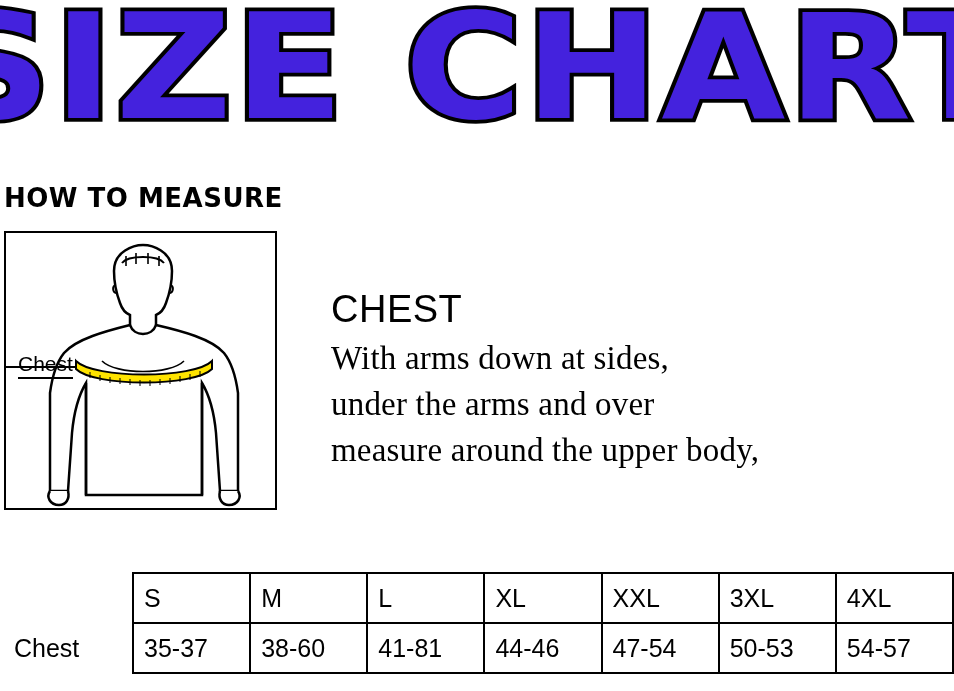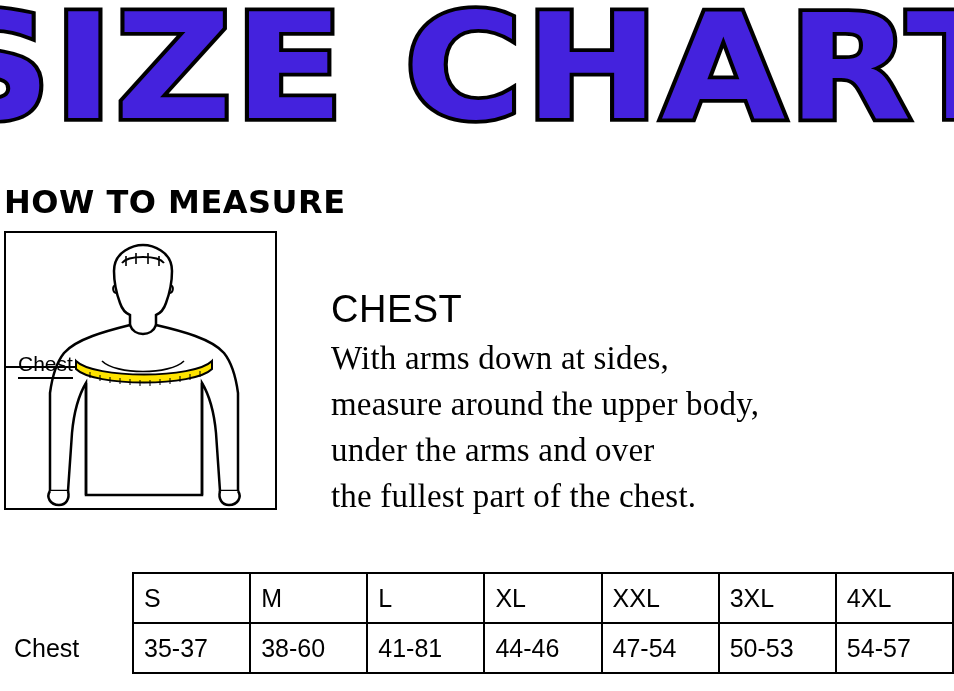--- a/index.html
+++ b/index.html
@@ -40,21 +40,21 @@
     white-space: nowrap;
   }
 
   
   .how-to {
     position: absolute;
     left: 4px;
     top: 183px;
     font-family: "DejaVu Sans", sans-serif;
     font-weight: bold;
-    font-size: 32px;
+    font-size: 26px;
     letter-spacing: 0.5px;
     color: #000000;
   }
 
   
   .figure-box {
     position: absolute;
     left: 4px;
     top: 231px;
     width: 273px;
@@ -188,23 +188,22 @@
 
     <path d="M0 134 L70 134" fill="none" stroke="#000000" stroke-width="2"></path>
   </svg>
 </div>
 <div class="chest-label">Chest</div>
 
 <div class="desc">
   <div class="desc-title">CHEST</div>
   <div class="desc-body">
     <div>With arms down at sides,</div>
+    <div>under the arms and over</div>
     <div>measure around the upper body,</div>
-    <div>under the arms and over</div>
-    <div>the fullest part of the chest.</div>
   </div>
 </div>
 
 <table class="size-table">
   <tbody>
       <tr>
     <td class="rowhead corner"></td>
     <td>S</td>
     <td>M</td>
     <td>L</td>

